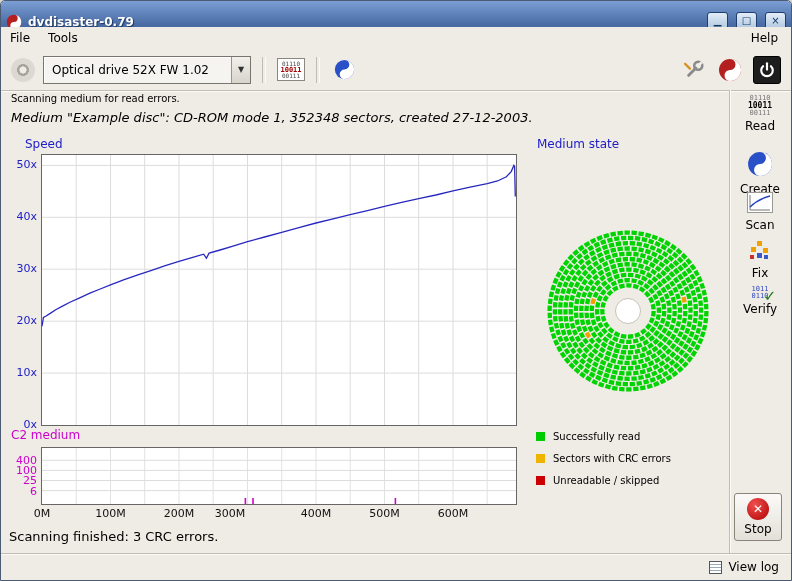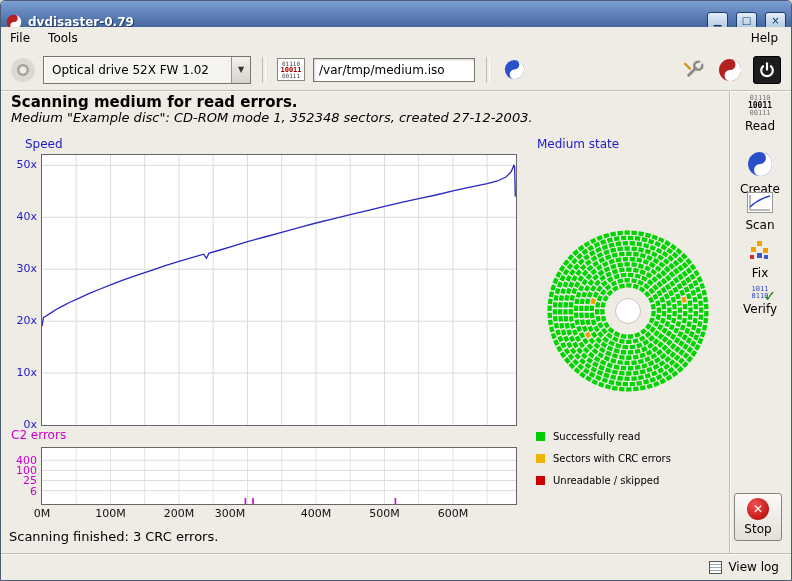--- a/index.html
+++ b/index.html
@@ -39,21 +39,21 @@
   .entry.iso{width:162px;} .entry.ecc{width:156px;}
   .bin-icon{width:26px;height:21px;border:1px solid #8a8680;background:#fff;display:flex;
     flex-direction:column;align-items:center;justify-content:center;
     font-family:"DejaVu Sans Mono","Liberation Mono",monospace;font-size:6px;line-height:6px;color:#444;}
   .bin-icon .mid{font-weight:bold;color:#a00000;font-size:7px;}
   .right-icons{margin-left:auto;display:flex;align-items:center;gap:10px;}
   .tool-icon{width:26px;height:26px;display:flex;align-items:center;justify-content:center;cursor:pointer;}
   .power-btn{width:26px;height:26px;background:#1d1d1d;border:1px solid #000;border-radius:3px;
     display:flex;align-items:center;justify-content:center;cursor:pointer;}
   
-  .status1{position:absolute;left:10px;top:92px;font-size:15px;font-weight:bold;}
+  .status1{position:absolute;left:10px;top:92px;font-size:10px;}
   .status2{position:absolute;left:10px;top:109px;font-size:13px;font-style:italic;}
   .status-finished{position:absolute;left:8px;top:528px;font-size:13px;}
   
   .chart-label{position:absolute;font-size:12px;}
   .plot{position:absolute;background:#fff;border:1px solid #666;}
   .plot svg{position:absolute;left:0;top:0;width:100%;height:100%;display:block;}
   .ytick{position:absolute;right:calc(100% + 5px);font-size:11px;white-space:nowrap;}
   .xtick{position:absolute;top:calc(100% + 3px);transform:translateX(-50%);font-size:11px;color:#111;}
   .disc{position:absolute;}
   
@@ -114,21 +114,20 @@
     <div class="combo">
       <span class="combo-text">Optical drive 52X FW 1.02</span>
       <span class="combo-arrow">▼</span>
     </div>
     <span class="tsep"></span>
     <span class="bin-icon">
       <span>01110</span>
       <span class="mid">10011</span>
       <span>00111</span>
     </span>
-    <input class="entry iso" value="/var/tmp/medium.iso" style="">
     <span class="tsep"></span>
     <span class="tool-icon">
       <svg width="21" height="21" viewBox="0 0 24 24">
         <circle cx="12" cy="12" r="11" fill="#2a50c8"></circle>
         <path d="M12 1 A11 11 0 0 1 12 23 A5.5 5.5 0 0 1 12 12 A5.5 5.5 0 0 0 12 1Z" fill="#ffffff"></path>
         <circle cx="12" cy="6.5" r="1.8" fill="#2a50c8"></circle>
       </svg>
     </span>
     <span class="right-icons">
       <span class="tool-icon">
@@ -718,21 +717,21 @@
     <div class="legend-row">
       <span class="legend-swatch" style="background: rgb(238, 180, 0);"></span>
       <span>Sectors with CRC errors</span>
     </div>
     <div class="legend-row">
       <span class="legend-swatch" style="background: rgb(204, 0, 0);"></span>
       <span>Unreadable / skipped</span>
     </div>
   </div>
 
-  <div class="chart-label" style="left: 10px; top: 427px; color: rgb(204, 0, 204);">C2 errors</div>
+  <div class="chart-label" style="left: 10px; top: 427px; color: rgb(204, 0, 204);">C2 medium</div>
   <div class="plot" style="left:40px;top:446px;width:474px;height:56px">
     <svg viewBox="0 0 474 56" preserveAspectRatio="none">
         <line x1="34.2" y1="0" x2="34.2" y2="56" stroke="#e2e2e2"></line>
         <line x1="68.5" y1="0" x2="68.5" y2="56" stroke="#e2e2e2"></line>
         <line x1="102.7" y1="0" x2="102.7" y2="56" stroke="#e2e2e2"></line>
         <line x1="137.0" y1="0" x2="137.0" y2="56" stroke="#e2e2e2"></line>
         <line x1="171.2" y1="0" x2="171.2" y2="56" stroke="#e2e2e2"></line>
         <line x1="205.5" y1="0" x2="205.5" y2="56" stroke="#e2e2e2"></line>
         <line x1="239.7" y1="0" x2="239.7" y2="56" stroke="#e2e2e2"></line>
         <line x1="274.0" y1="0" x2="274.0" y2="56" stroke="#e2e2e2"></line>

